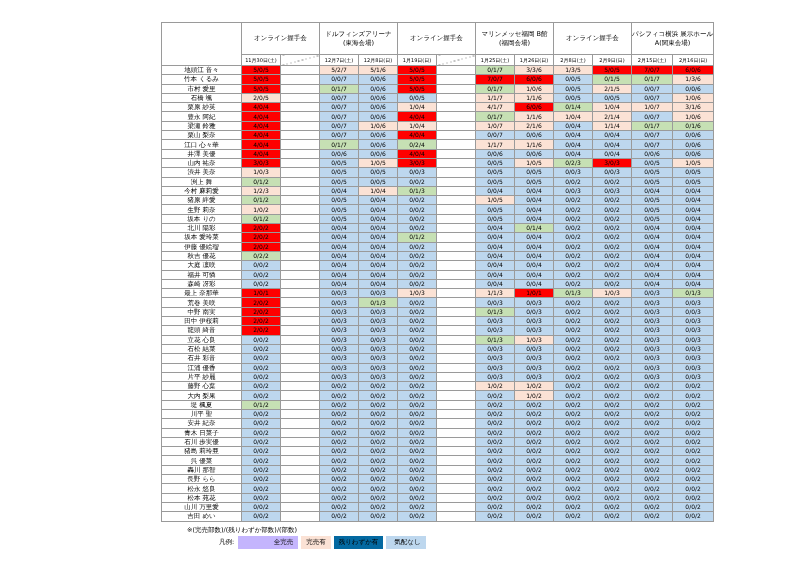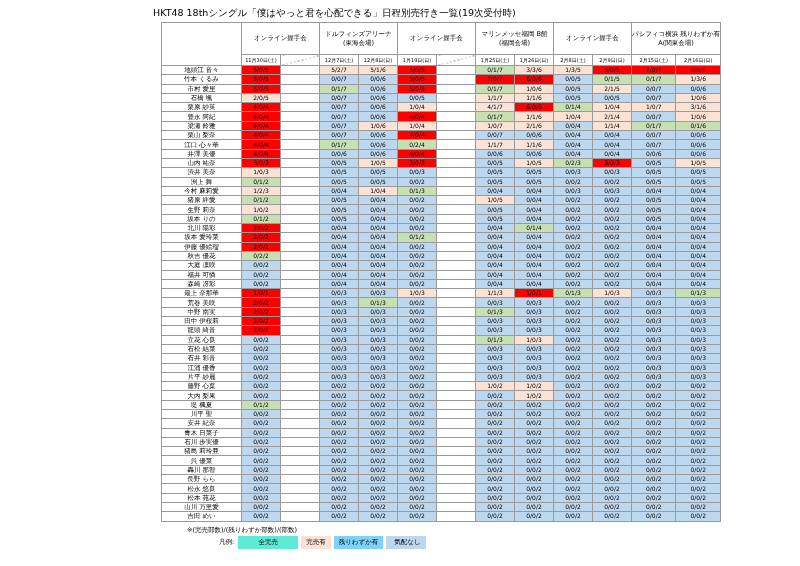--- a/index.html
+++ b/index.html
@@ -25,21 +25,20 @@
   .note{position:absolute;left:167px;top:526px;font-size:6.5px;margin-left:20px;}
   .legend{position:absolute;left:219px;top:536px;font-size:6.5px;}
   .legend .lbl{margin-right:4px;}
   .sw{display:inline-block;padding:2px 5px;margin-right:3px;}
   .sw-full{min-width:50px;text-align:center;}
 </style>
 </head>
 <body>
 
 <div class="page">
-  <div class="title">HKT48 18thシングル「僕はやっと君を心配できる」日程別売行き一覧(19次受付時)</div>
 
   <table class="sales">
     <colgroup>
         <col style="width: 80px;">
         <col style="width: 39px;">
         <col style="width: 39px;">
         <col style="width: 39px;">
         <col style="width: 39px;">
         <col style="width: 39px;">
         <col style="width: 39px;">
@@ -64,21 +63,21 @@
             <div>オンライン握手会</div>
           </th>
           <th class="group" colspan="2">
             <div>マリンメッセ福岡 B館</div>
             <div>(福岡会場)</div>
           </th>
           <th class="group" colspan="2">
             <div>オンライン握手会</div>
           </th>
           <th class="group" colspan="2">
-            <div>パシフィコ横浜 残りわずか有</div>
+            <div>パシフィコ横浜 展示ホール</div>
             <div>A(関東会場)</div>
           </th>
         </tr>
         <tr>
           <th class="date">11月30日(土)</th>
           <th class="diag"></th>
           <th class="date">12月7日(土)</th>
           <th class="date">12月8日(日)</th>
           <th class="date">1月19日(日)</th>
           <th class="diag"></th>
@@ -824,15 +823,15 @@
           <td class="none">0/0/2</td>
           <td class="none">0/0/2</td>
           <td class="none">0/0/2</td>
           <td class="none">0/0/2</td>
         </tr>
       </tbody>
   </table>
 
   <div class="note">※(完売部数)/(残りわずか部数)/(部数)</div>
   <div class="legend">
-    <span class="lbl">凡例:</span><span id="legend-items"><span class="sw sw-full" style="background: #5eead4;">全完売</span><span class="sw sw-part" style="background: rgb(251, 226, 213); font-family: Liberation Serif, serif;">完売有</span><span class="sw sw-few" style="background: #7dd3fc;">残りわずか有</span><span class="sw sw-none" style="background: rgb(189, 215, 238); padding-left: 8px;">気配なし</span></span>
+    <span class="lbl">凡例:</span><span id="legend-items"><span class="sw sw-full" style="background: #c4b5fd; text-align: right;">全完売</span><span class="sw sw-part" style="background: rgb(251, 226, 213); font-family: Liberation Serif, serif;">完売有</span><span class="sw sw-few" style="background: #0369a1;">残りわずか有</span><span class="sw sw-none" style="background: rgb(189, 215, 238); padding-left: 8px;">気配なし</span></span>
   </div>
 </div>
 
 </body></html>

